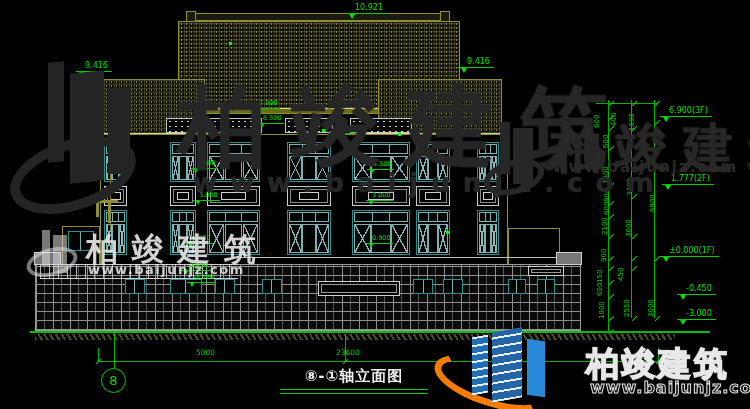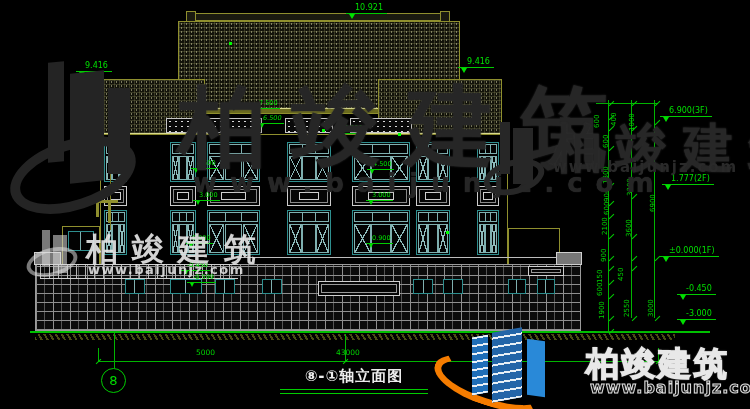--- a/index.html
+++ b/index.html
@@ -304,21 +304,21 @@
       <span class="vd" style="left: 618px; top: 281px;">450</span>
       <span class="vd" style="left: 597px; top: 283px;">150</span>
       <span class="vd" style="left: 597px; top: 296px;">600</span>
       <span class="vd" style="left: 599px; top: 319px;">1900</span>
       <span class="vd" style="left: 624px; top: 317px;">2550</span>
       <span class="vd" style="left: 648px; top: 317px;">3000</span>
     </div>
   <div>
 
   <span class="hd" style="left: 196px; top: 349px;">5000</span>
-      <span class="hd" style="left: 336px; top: 349px;">43000</span>
+      <span class="hd" style="left: 336px; top: 349px;">23600</span>
     </div>
   <div>
 
   <div class="lvl" style="left: 660px; top: 106px;">
       <span class="t">6.900(3F)</span>
       <i class="tri"></i>
     </div>
       <div class="lvl" style="left: 662px; top: 174px;">
       <span class="t">1.777(2F)</span>
       <i class="tri"></i>

